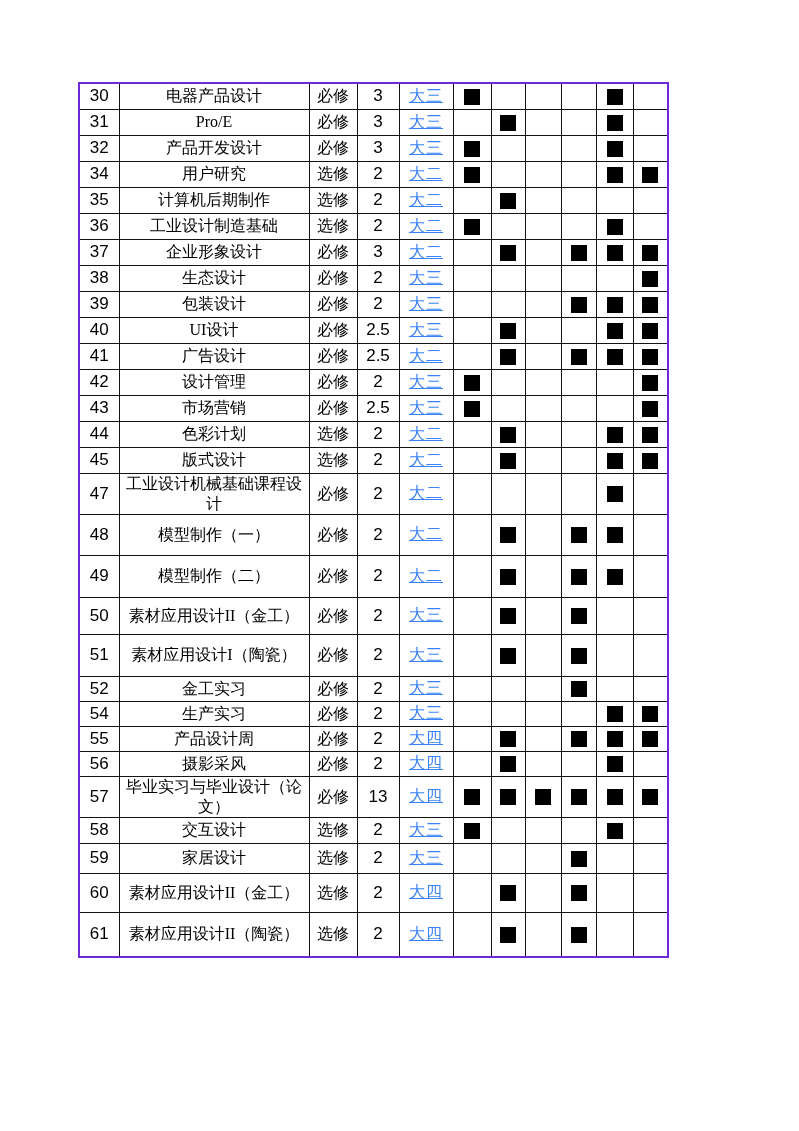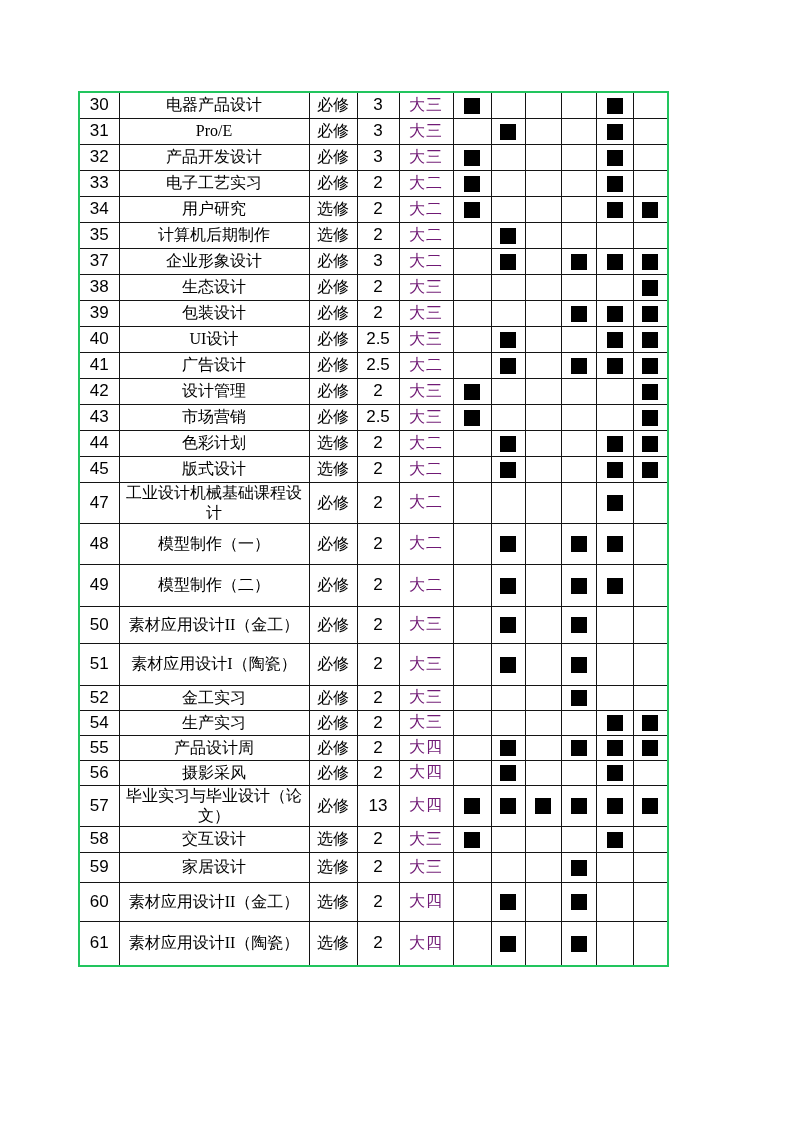--- a/index.html
+++ b/index.html
@@ -4,40 +4,40 @@
 <style>
   html,body{margin:0;padding:0}
   body{
     width:799px;height:1131px;
     background:#ffffff;
     overflow:hidden;
     position:relative;
     font-family:"Liberation Sans","DejaVu Sans",sans-serif;
   }
   table.course{
-    position:absolute;left:78px;top:91px;
+    position:absolute;left:78px;top:82px;
     border-collapse:collapse;table-layout:fixed;
-    border:2px solid #22c55e;
+    border:2px solid #6d28d9;
   }
   table.course td{
     border:1.5px solid #141414;
     text-align:center;vertical-align:middle;
     padding:0;overflow:hidden;
   }
   td.c-no, td.c-credit{
     font-family:"Liberation Sans","DejaVu Sans",sans-serif;
     font-size:17px;color:#000000;
   }
   td.c-course, td.c-type{
     font-family:"Liberation Serif","DejaVu Serif",serif;
     font-size:16px;color:#000000;line-height:20px;
   }
   td.c-grade{
     font-family:"Liberation Serif","DejaVu Serif",serif;
-    font-size:16px;color:#701a75;letter-spacing:1px;
+    font-size:16px;color:#3b82f6;letter-spacing:1px;text-decoration:underline;
   }
   td.c-mark .sq{
     display:inline-block;width:16px;height:16px;
     background:#000000;vertical-align:middle;
   }
   td.open-bottom{border-bottom-style:hidden;}
 </style>
 </head>
 <body>
 
@@ -89,33 +89,20 @@
     <td class="c-credit">3</td>
     <td class="c-grade">大三</td>
     <td class="c-mark"><span class="sq"></span></td>
     <td class="c-mark"></td>
     <td class="c-mark"></td>
     <td class="c-mark"></td>
     <td class="c-mark"><span class="sq"></span></td>
     <td class="c-mark"></td>
   </tr>
       <tr style="height: 26px;">
-    <td class="c-no">33</td>
-    <td class="c-course">电子工艺实习</td>
-    <td class="c-type">必修</td>
-    <td class="c-credit">2</td>
-    <td class="c-grade">大二</td>
-    <td class="c-mark"><span class="sq"></span></td>
-    <td class="c-mark"></td>
-    <td class="c-mark"></td>
-    <td class="c-mark"></td>
-    <td class="c-mark"><span class="sq"></span></td>
-    <td class="c-mark"></td>
-  </tr>
-      <tr style="height: 26px;">
     <td class="c-no">34</td>
     <td class="c-course">用户研究</td>
     <td class="c-type">选修</td>
     <td class="c-credit">2</td>
     <td class="c-grade">大二</td>
     <td class="c-mark"><span class="sq"></span></td>
     <td class="c-mark"></td>
     <td class="c-mark"></td>
     <td class="c-mark"></td>
     <td class="c-mark"><span class="sq"></span></td>
@@ -125,20 +112,33 @@
     <td class="c-no">35</td>
     <td class="c-course">计算机后期制作</td>
     <td class="c-type">选修</td>
     <td class="c-credit">2</td>
     <td class="c-grade">大二</td>
     <td class="c-mark"></td>
     <td class="c-mark"><span class="sq"></span></td>
     <td class="c-mark"></td>
     <td class="c-mark"></td>
     <td class="c-mark"></td>
+    <td class="c-mark"></td>
+  </tr>
+      <tr style="height: 26px;">
+    <td class="c-no">36</td>
+    <td class="c-course">工业设计制造基础</td>
+    <td class="c-type">选修</td>
+    <td class="c-credit">2</td>
+    <td class="c-grade">大二</td>
+    <td class="c-mark"><span class="sq"></span></td>
+    <td class="c-mark"></td>
+    <td class="c-mark"></td>
+    <td class="c-mark"></td>
+    <td class="c-mark"><span class="sq"></span></td>
     <td class="c-mark"></td>
   </tr>
       <tr style="height: 26px;">
     <td class="c-no">37</td>
     <td class="c-course">企业形象设计</td>
     <td class="c-type">必修</td>
     <td class="c-credit">3</td>
     <td class="c-grade">大二</td>
     <td class="c-mark"></td>
     <td class="c-mark"><span class="sq"></span></td>

